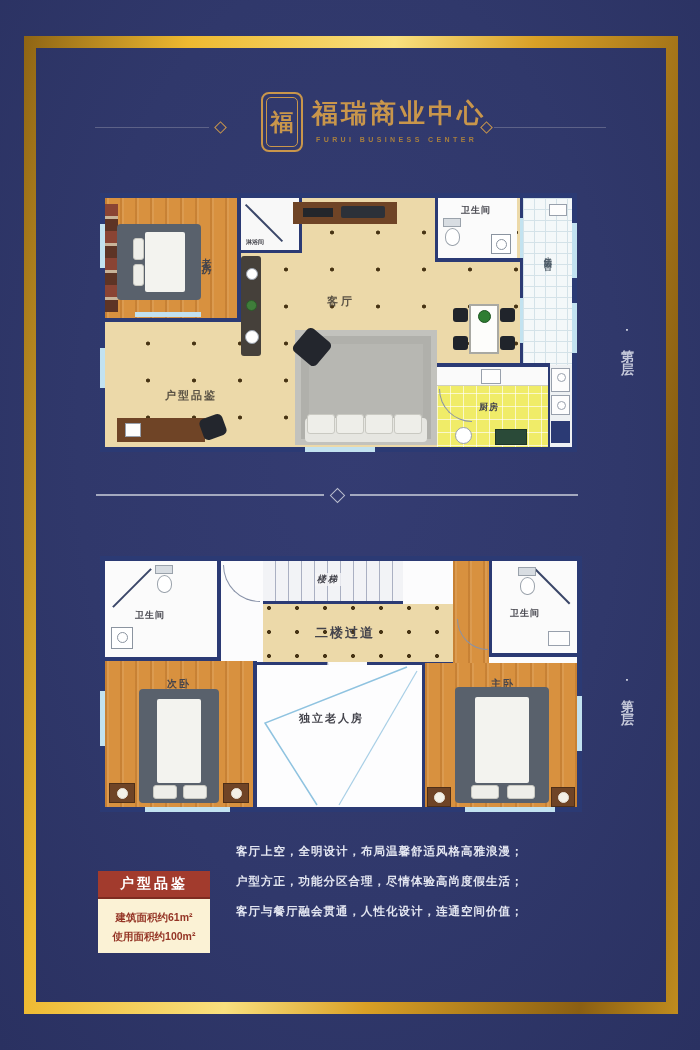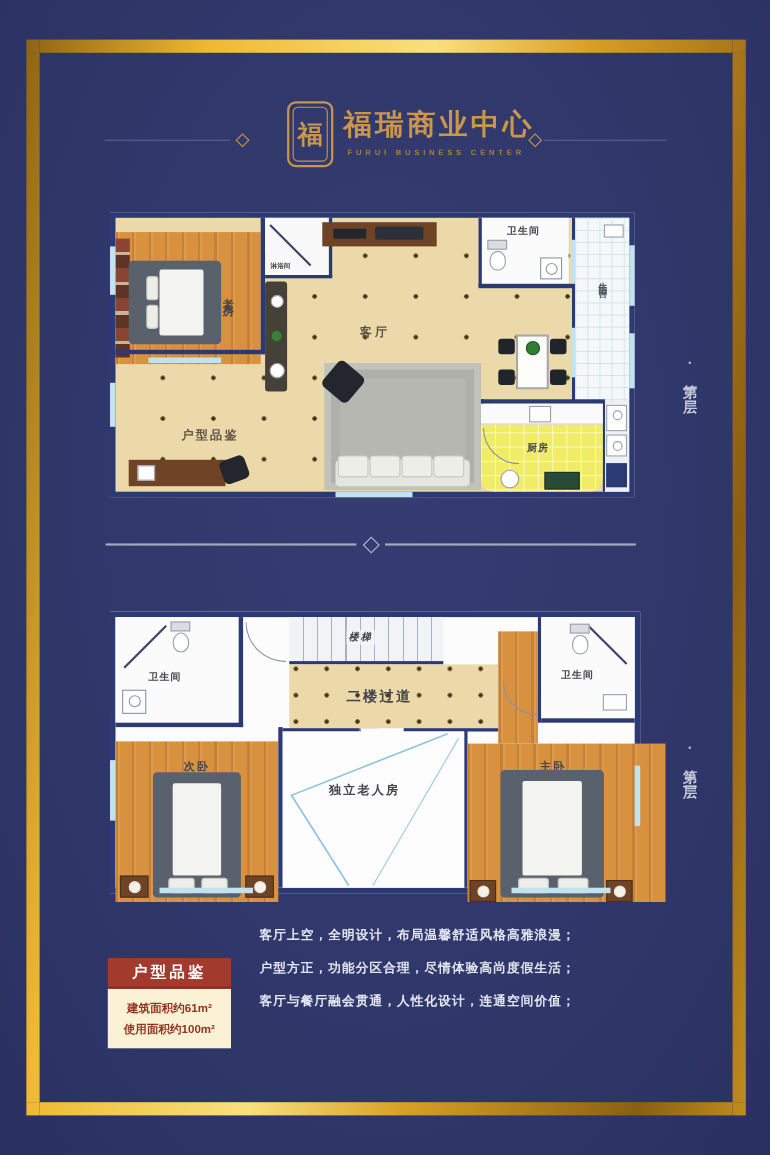--- a/index.html
+++ b/index.html
@@ -8,22 +8,22 @@
     font-family:"Liberation Sans", sans-serif;}
   .abs{position:absolute;}
   .wall{position:absolute;background:#2b3a74;}
   .win{position:absolute;background:#c2e2f0;}
   .lbl{position:absolute;color:#44444c;font-weight:bold;letter-spacing:1px;white-space:nowrap;}
   .vt{writing-mode:vertical-rl;}
   .plan{position:absolute;border:5px solid #2b3a74;box-sizing:content-box;}
   .dots{background-color:#ecd9a9;
     background-image:radial-gradient(circle,#473414 1.7px,rgba(0,0,0,0) 2.3px);
     background-size:46px 37px;background-position:20px 16px;}
-  .wood{background:repeating-linear-gradient(to right,rgba(133,66,10,.20) 0 2px,rgba(255,255,255,.09) 2px 4px,rgba(0,0,0,0) 4px 15px),#d8913f;margin-top:13px;}
-  .kgrid{background:linear-gradient(rgba(255,255,255,.65) 1px,rgba(0,0,0,0) 1px),linear-gradient(90deg,rgba(255,255,255,.65) 1px,rgba(0,0,0,0) 1px),#f0ec68;background-size:13px 13px;border-radius:12px;}
+  .wood{background:repeating-linear-gradient(to right,rgba(133,66,10,.20) 0 2px,rgba(255,255,255,.09) 2px 4px,rgba(0,0,0,0) 4px 15px),#d8913f;}
+  .kgrid{background:linear-gradient(rgba(255,255,255,.65) 1px,rgba(0,0,0,0) 1px),linear-gradient(90deg,rgba(255,255,255,.65) 1px,rgba(0,0,0,0) 1px),#f0ec68;background-size:13px 13px;}
   .bgrid{background:linear-gradient(#d4e2e8 1px,rgba(0,0,0,0) 1px),linear-gradient(90deg,#d4e2e8 1px,rgba(0,0,0,0) 1px),#f4f8f9;background-size:11px 11px;}
   .room{position:absolute;box-sizing:border-box;}
   .bed{position:absolute;background:#59616c;border-radius:4px;}
   .mat{position:absolute;background:#f3f3ef;border-radius:2px;}
   .pillow{position:absolute;background:#eeeee9;border:1px solid #c9c9c2;border-radius:3px;}
   .night{position:absolute;background:#6f4426;border:1px solid #4e2f18;box-sizing:border-box;}
   .night::after{content:"";display:block;width:9px;height:9px;border:1px solid #e8e3d8;border-radius:50%;margin:4px auto;background:#f4f1e8;}
   .toilet{position:absolute;}
   .toilet .tt{width:16px;height:7px;background:#d8dde2;border:1px solid #9aa2ab;}
   .toilet .tb{width:13px;height:16px;margin:1px auto 0;background:#fff;border:1px solid #9aa2ab;border-radius:50% 50% 46% 46%;}
@@ -224,21 +224,21 @@
       <div class="toilet" style="left:26px;top:6px;">
         <div class="tt"></div>
           <div class="tb"></div>
       </div>
       <div class="lbl" style="left:18px;top:46px;font-size:9px;">卫生间</div>
       <div class="wbox" style="left:56px;top:70px;width:22px;height:15px;"></div>
     </div>
     <div class="wall" style="left:387px;top:92px;width:85px;height:4px;"></div>
 
     <div class="wall" style="left:317px;top:102px;width:3px;height:144px;"></div>
-    <div class="room wood" style="left:320px;top:102px;width:180px;height:144px;">
+    <div class="room wood" style="left:320px;top:102px;width:152px;height:144px;">
       <div class="lbl" style="left:66px;top:14px;font-size:10px;letter-spacing:2px;">主卧</div>
       <div class="bed" style="left:30px;top:24px;width:94px;height:116px;">
         <div class="mat" style="left:20px;top:10px;width:54px;height:86px;"></div>
         <div class="pillow" style="left:16px;top:98px;width:26px;height:12px;"></div>
         <div class="pillow" style="left:52px;top:98px;width:26px;height:12px;"></div>
       </div>
       <div class="night" style="left:2px;top:124px;width:24px;height:20px;"></div>
       <div class="night" style="left:126px;top:124px;width:24px;height:20px;"></div>
     </div>
 

